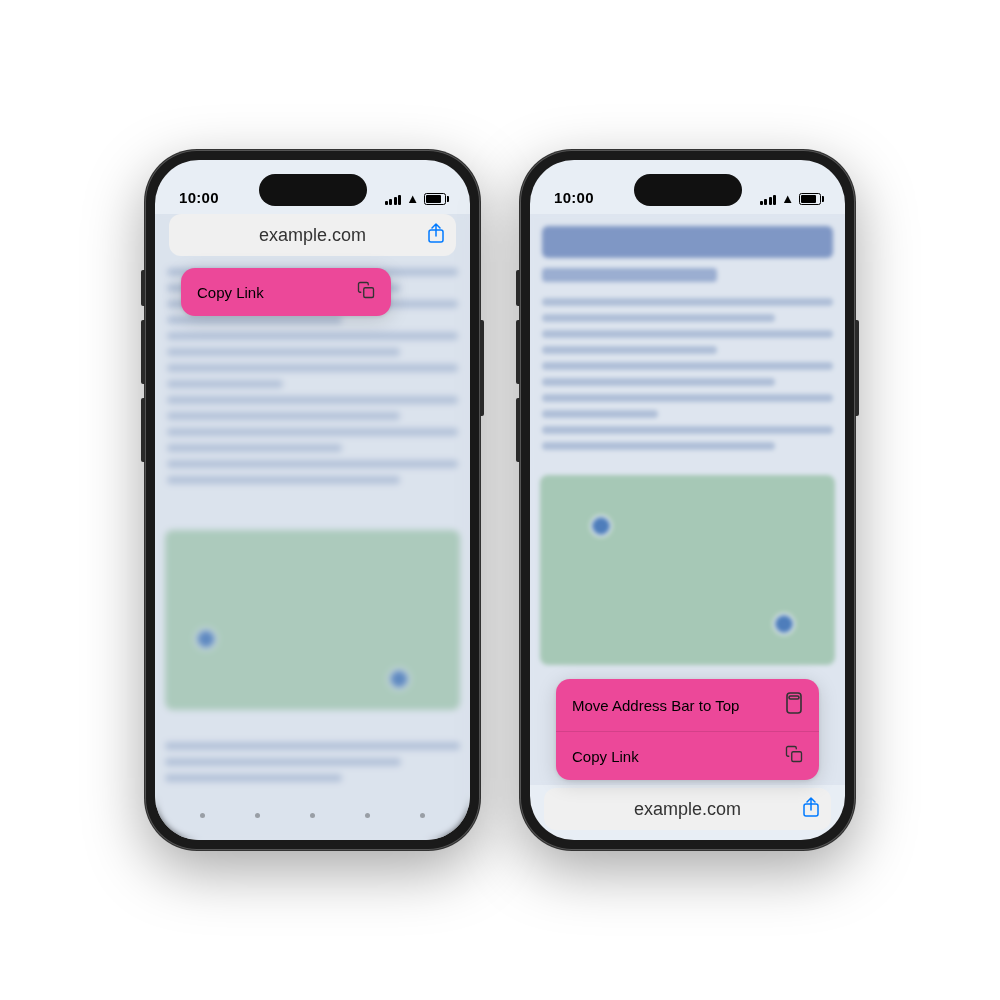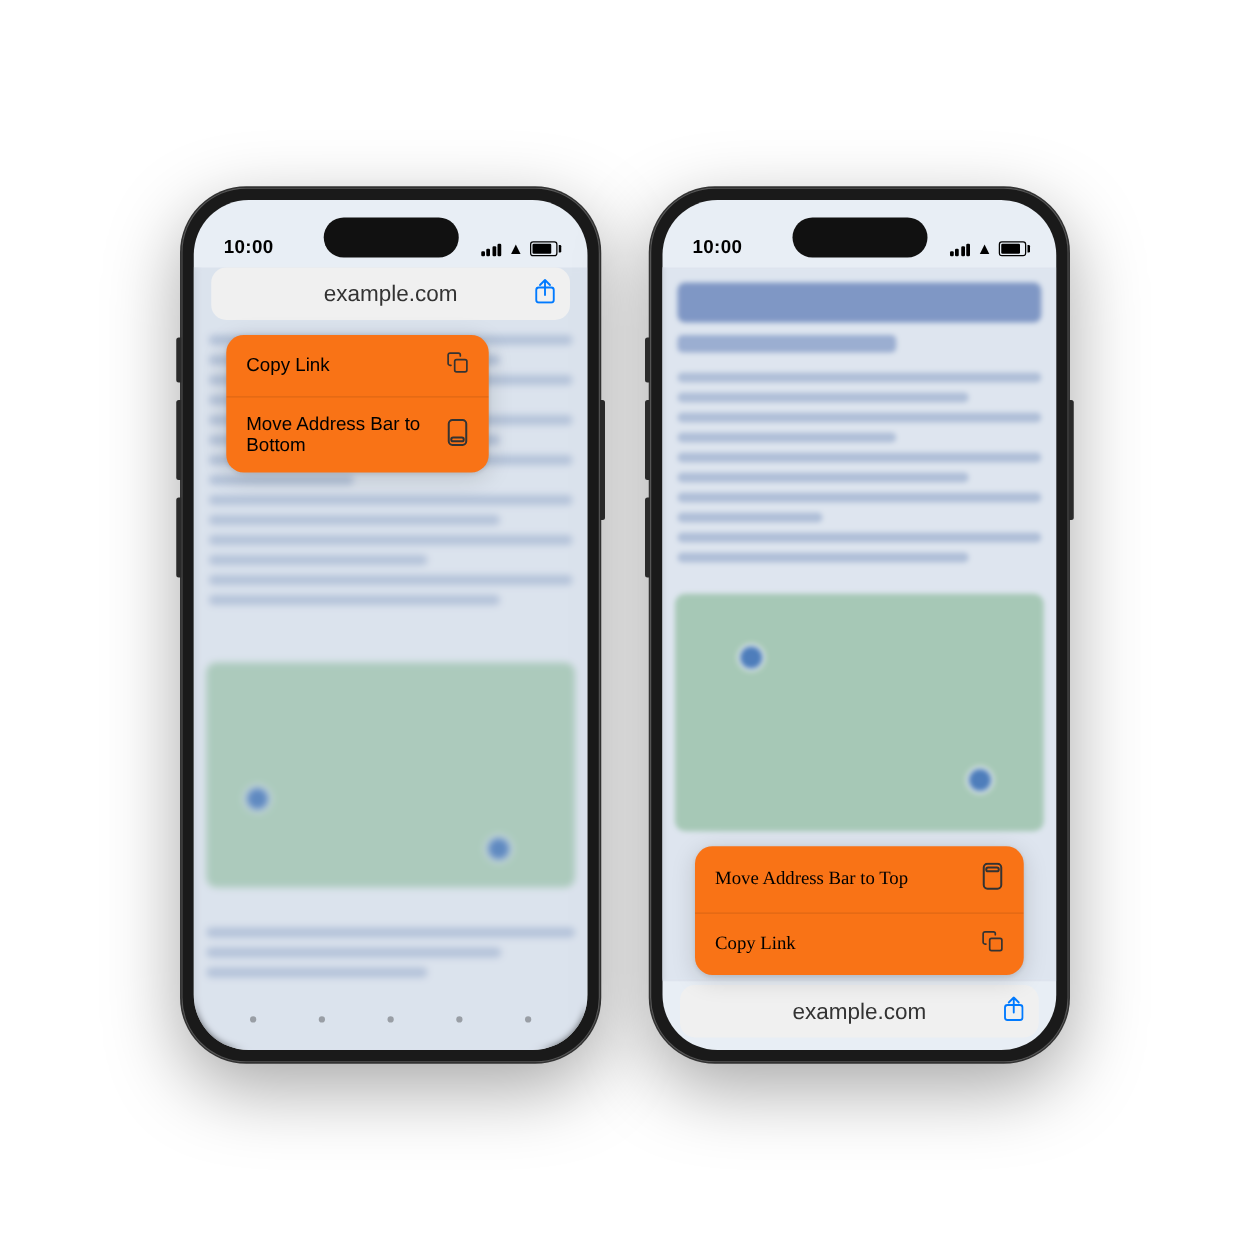--- a/index.html
+++ b/index.html
@@ -261,21 +261,21 @@
     .tab-dot {
       width: 5px;
       height: 5px;
       background: rgba(0,0,0,0.3);
       border-radius: 50%;
     }
 
     
     .context-menu {
       position: absolute;
-      background: #f97316;
+      background: #ec4899;
       border-radius: 14px;
       box-shadow: 0 4px 20px rgba(0,0,0,0.15), 0 1px 4px rgba(0,0,0,0.1);
       width: 210px;
       overflow: hidden;
       z-index: 20;
     }
     .context-menu-item {
       display: flex;
       align-items: center;
       justify-content: space-between;
@@ -392,29 +392,20 @@
     <div class="context-menu">
       <div class="context-menu-item">
         <span>Copy Link</span>
         <span class="menu-icon">
           <svg width="18" height="18" viewBox="0 0 24 24" fill="none" stroke="#333" stroke-width="1.8" stroke-linecap="round" stroke-linejoin="round">
             <rect x="9" y="9" width="13" height="13" rx="2"></rect>
             <path d="M5 15H4a2 2 0 01-2-2V4a2 2 0 012-2h9a2 2 0 012 2v1"></path>
           </svg>
         </span>
       </div>
-      <div class="context-menu-item">
-        <span>Move Address Bar to Bottom</span>
-        <span class="menu-icon">
-          <svg width="18" height="22" viewBox="0 0 18 22" fill="none" stroke="#333" stroke-width="1.6" stroke-linecap="round" stroke-linejoin="round">
-            <rect x="2" y="1" width="14" height="20" rx="3"></rect>
-            <rect x="4" y="15" width="10" height="3" rx="1.5"></rect>
-          </svg>
-        </span>
-      </div>
     </div>
 
     <div class="tab-bar">
       <div class="tab-dot"></div>
       <div class="tab-dot"></div>
       <div class="tab-dot"></div>
       <div class="tab-dot"></div>
       <div class="tab-dot"></div>
     </div>
   </div>
@@ -464,21 +455,21 @@
         <div class="blur-line medium"></div>
       </div>
       <div style="position:absolute; bottom:120px; left:10px; right:10px; height:190px; background:rgba(120,180,130,0.7); border-radius:8px; overflow:hidden;">
         <div class="blue-dot" style="top:40px; left:50px;"></div>
         <div class="blue-dot" style="bottom:30px; right:40px;"></div>
       </div>
     </div>
 
     <div style="position:absolute; top:54px; left:0; right:0; bottom:55px; background:rgba(200,210,225,0.3); backdrop-filter:blur(2px); z-index:2;"></div>
 
-    <div class="context-menu" style="position:absolute; bottom:60px; left:26px; right:26px; width:auto; z-index:20;font-family:Liberation Serif, serif;">
+    <div class="context-menu" style="position:absolute; bottom:60px; left:26px; right:26px; width:auto; z-index:20;">
       <div class="context-menu-item">
         <span>Move Address Bar to Top</span>
         <span class="menu-icon">
           <svg width="18" height="22" viewBox="0 0 18 22" fill="none" stroke="#333" stroke-width="1.6" stroke-linecap="round" stroke-linejoin="round">
             <rect x="2" y="1" width="14" height="20" rx="3"></rect>
             <rect x="4" y="4" width="10" height="3" rx="1.5"></rect>
           </svg>
         </span>
       </div>
       <div class="context-menu-item">

